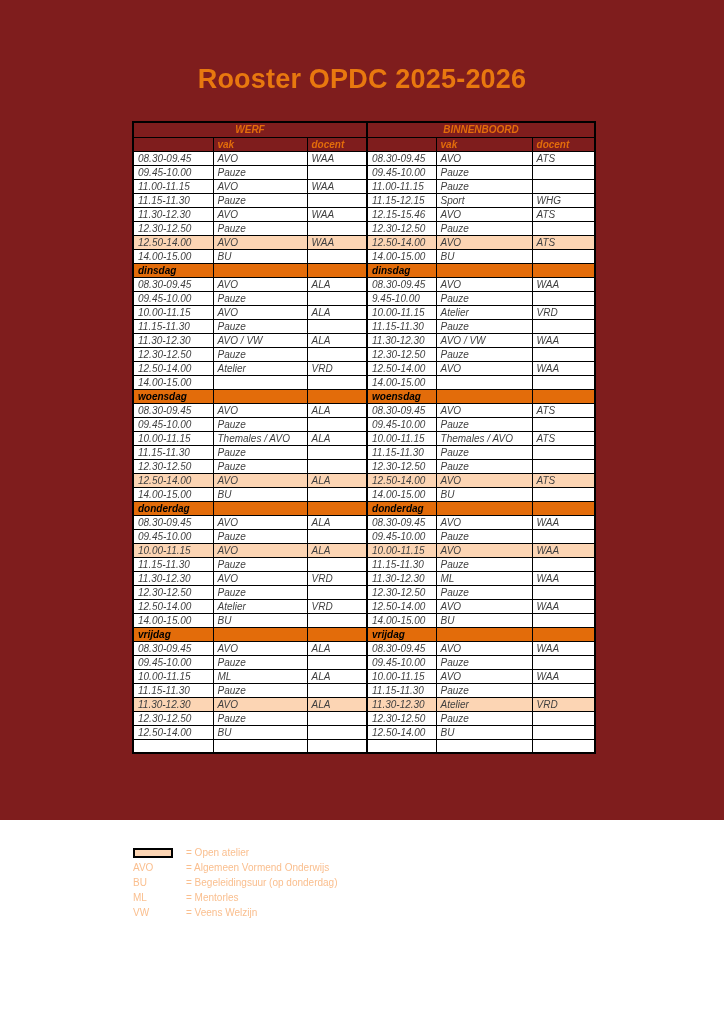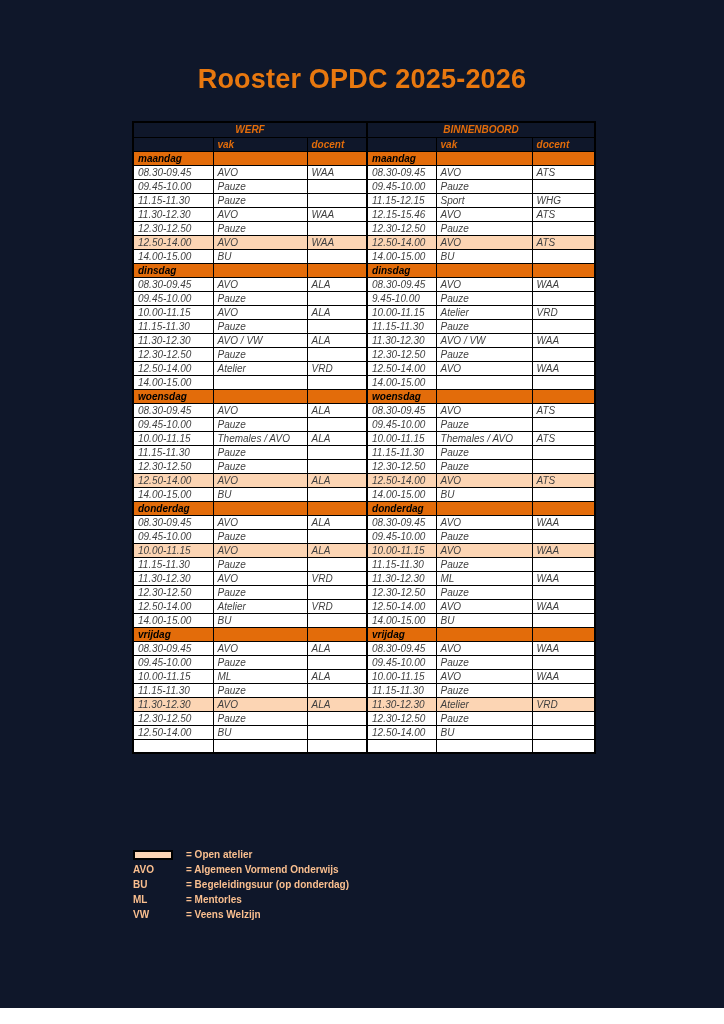--- a/index.html
+++ b/index.html
@@ -3,21 +3,21 @@
 <meta charset="utf-8">
 <style>
   * { margin: 0; padding: 0; box-sizing: border-box; }
   html, body { background: #ffffff; }
   body {
     width: 724px; height: 1024px;
     font-family: "Liberation Sans", sans-serif;
     position: relative;
     overflow: hidden;
   }
-  .page { position: relative; width: 724px; height: 1008px; background: #0f172a; }
+  .page { position: relative; width: 724px; height: 820px; background: #7f1d1d; }
 
   .title {
     position: absolute; top: 64px; left: 0; width: 724px;
     text-align: center;
     font-size: 27px; font-weight: bold;
     color: var(--title-orange, #E8780F);
     letter-spacing: 0.2px;
   }
 
   table.schedule {
@@ -63,21 +63,21 @@
     font-weight: bold;
     color: #000;
   }
   tr.hl td { background: var(--highlight, #FCD5B4); }
 
   .legend {
     position: absolute; left: 133px; top: 845px;
     font-size: 10px;
     color: var(--legend-text, #FABF8F);
   }
-  .legend-row { display: flex; align-items: flex-end; height: 15px; font-weight: bold; }
+  .legend-row { display: flex; align-items: center; height: 15px; }
   .legend-key { width: 53px; display: flex; align-items: center; }
   .swatch {
     display: block; width: 40px; height: 10px;
     background: var(--highlight, #FCD5B4);
     border: 2px solid #000;
   }
 </style>
 </head>
 <body>
 
@@ -102,41 +102,41 @@
       <tr class="colhead-row">
         <th></th>
         <th>vak</th>
         <th>docent</th>
         <th class="thick-left"></th>
         <th>vak</th>
         <th>docent</th>
       </tr>
     </thead>
     <tbody id="schedule-body">
-        <tr class="day-row">
-          <td class="day-label">maandag</td>
-          <td></td>
-          <td></td>
-          <td class="day-label thick-left">maandag</td>
-          <td></td>
-          <td></td>
-        </tr>
         <tr>
           <td>08.30-09.45</td>
           <td>AVO</td>
           <td>WAA</td>
           <td class="thick-left">08.30-09.45</td>
           <td>AVO</td>
           <td>ATS</td>
         </tr>
         <tr>
           <td>09.45-10.00</td>
           <td>Pauze</td>
           <td></td>
           <td class="thick-left">09.45-10.00</td>
+          <td>Pauze</td>
+          <td></td>
+        </tr>
+        <tr>
+          <td>11.00-11.15</td>
+          <td>AVO</td>
+          <td>WAA</td>
+          <td class="thick-left">11.00-11.15</td>
           <td>Pauze</td>
           <td></td>
         </tr>
         <tr>
           <td>11.15-11.30</td>
           <td>Pauze</td>
           <td></td>
           <td class="thick-left">11.15-12.15</td>
           <td>Sport</td>
           <td>WHG</td>

